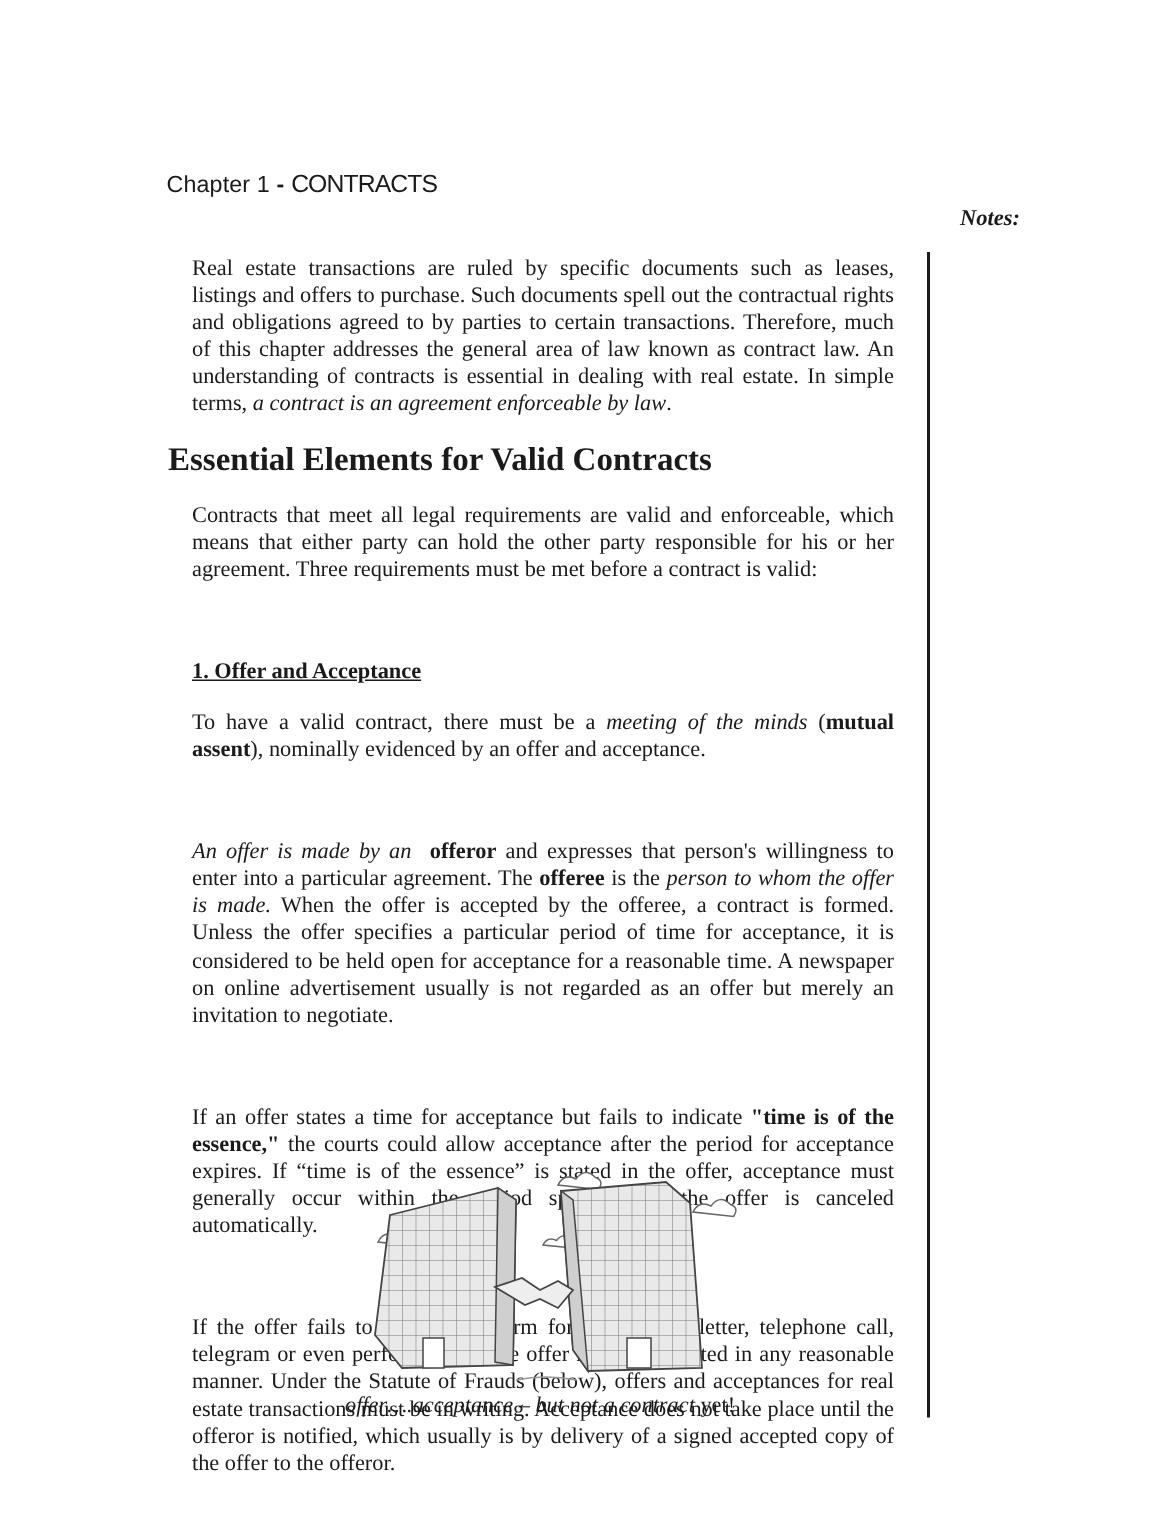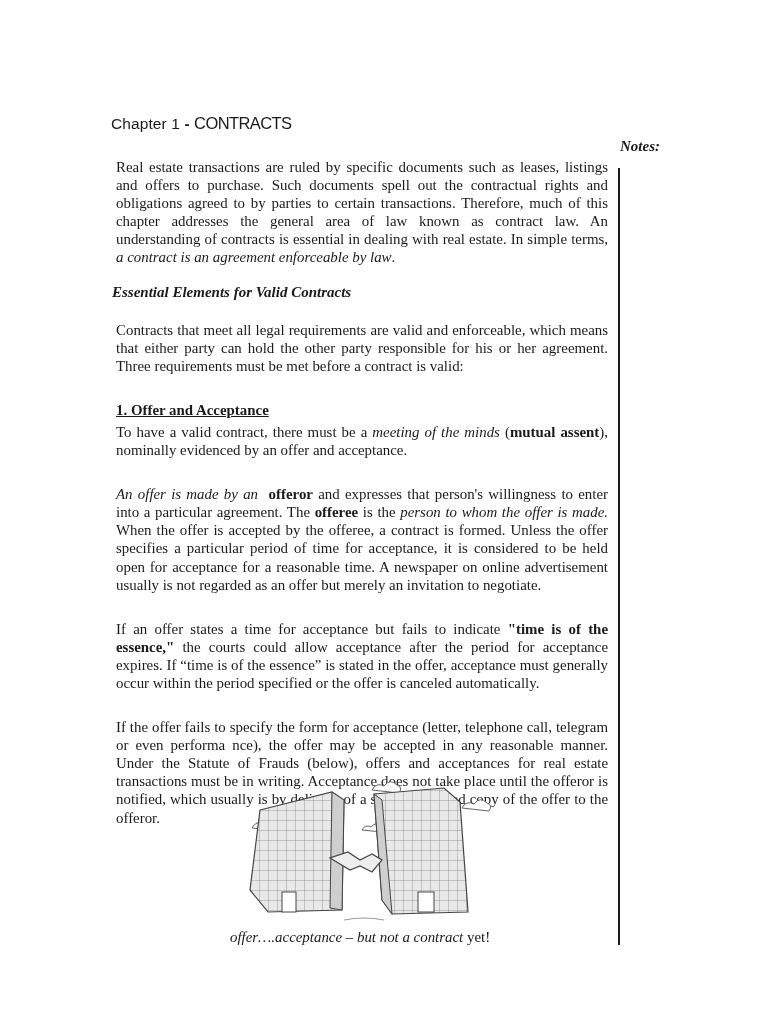--- a/index.html
+++ b/index.html
@@ -3,28 +3,28 @@
   <meta charset="utf-8">
   <style>
     html, body { margin: 0; padding: 0; background: #ffffff; }
     body { width: 770px; height: 1024px; position: relative; overflow: hidden;
            font-family: "Liberation Serif", serif; color: #1a1a1a; }
     .page { position: absolute; left: 0; top: 0; width: 770px; height: 737px; }
     .chapter-title { position: absolute; left: 111px; top: 114px;
            font-family: "Liberation Sans", sans-serif; font-size: 15.5px; letter-spacing: 0.1px; }
     .chapter-title .name { font-size: 16.5px; letter-spacing: -0.6px; }
     .chapter-title .dash { font-weight: bold; }
-    .notes-label { position: absolute; left: 620px; top: 138px; font-style: italic; font-weight: bold;
+    .notes-label { position: absolute; left: 640px; top: 138px; font-style: italic; font-weight: bold;
            font-size: 15px; }
     .notes-rule { position: absolute; left: 618px; top: 168px; width: 1.5px; height: 777px; background: #1a1a1a; }
     .body-col { position: absolute; left: 112px; top: 154px; width: 500px;
            font-size: 14.9px; line-height: 18.1px; text-align: justify; }
-    .body-col p { margin: 4px; }
+    .body-col p { margin: 16px; }
     .gap { height: 18px; }
-    .section-heading { font-size: 15px; font-weight: bold; margin: 14px 0 18px 0 !important; line-height: 22px; font-style: italic; }
+    .section-heading { font-size: 22px; font-weight: bold; margin: 14px 0 18px 0 !important; line-height: 22px; }
     .sub-heading { font-weight: bold; text-decoration: underline; }
     .figure { position: absolute; left: 232px; top: 780px; width: 260px; height: 145px; }
     .caption { position: absolute; left: 230px; top: 929px; width: 270px; text-align: left; font-size: 14.9px; }
     i { font-style: italic; }
     b { font-weight: bold; }
   </style>
 </head>
 <body>
 
 <div class="page">

